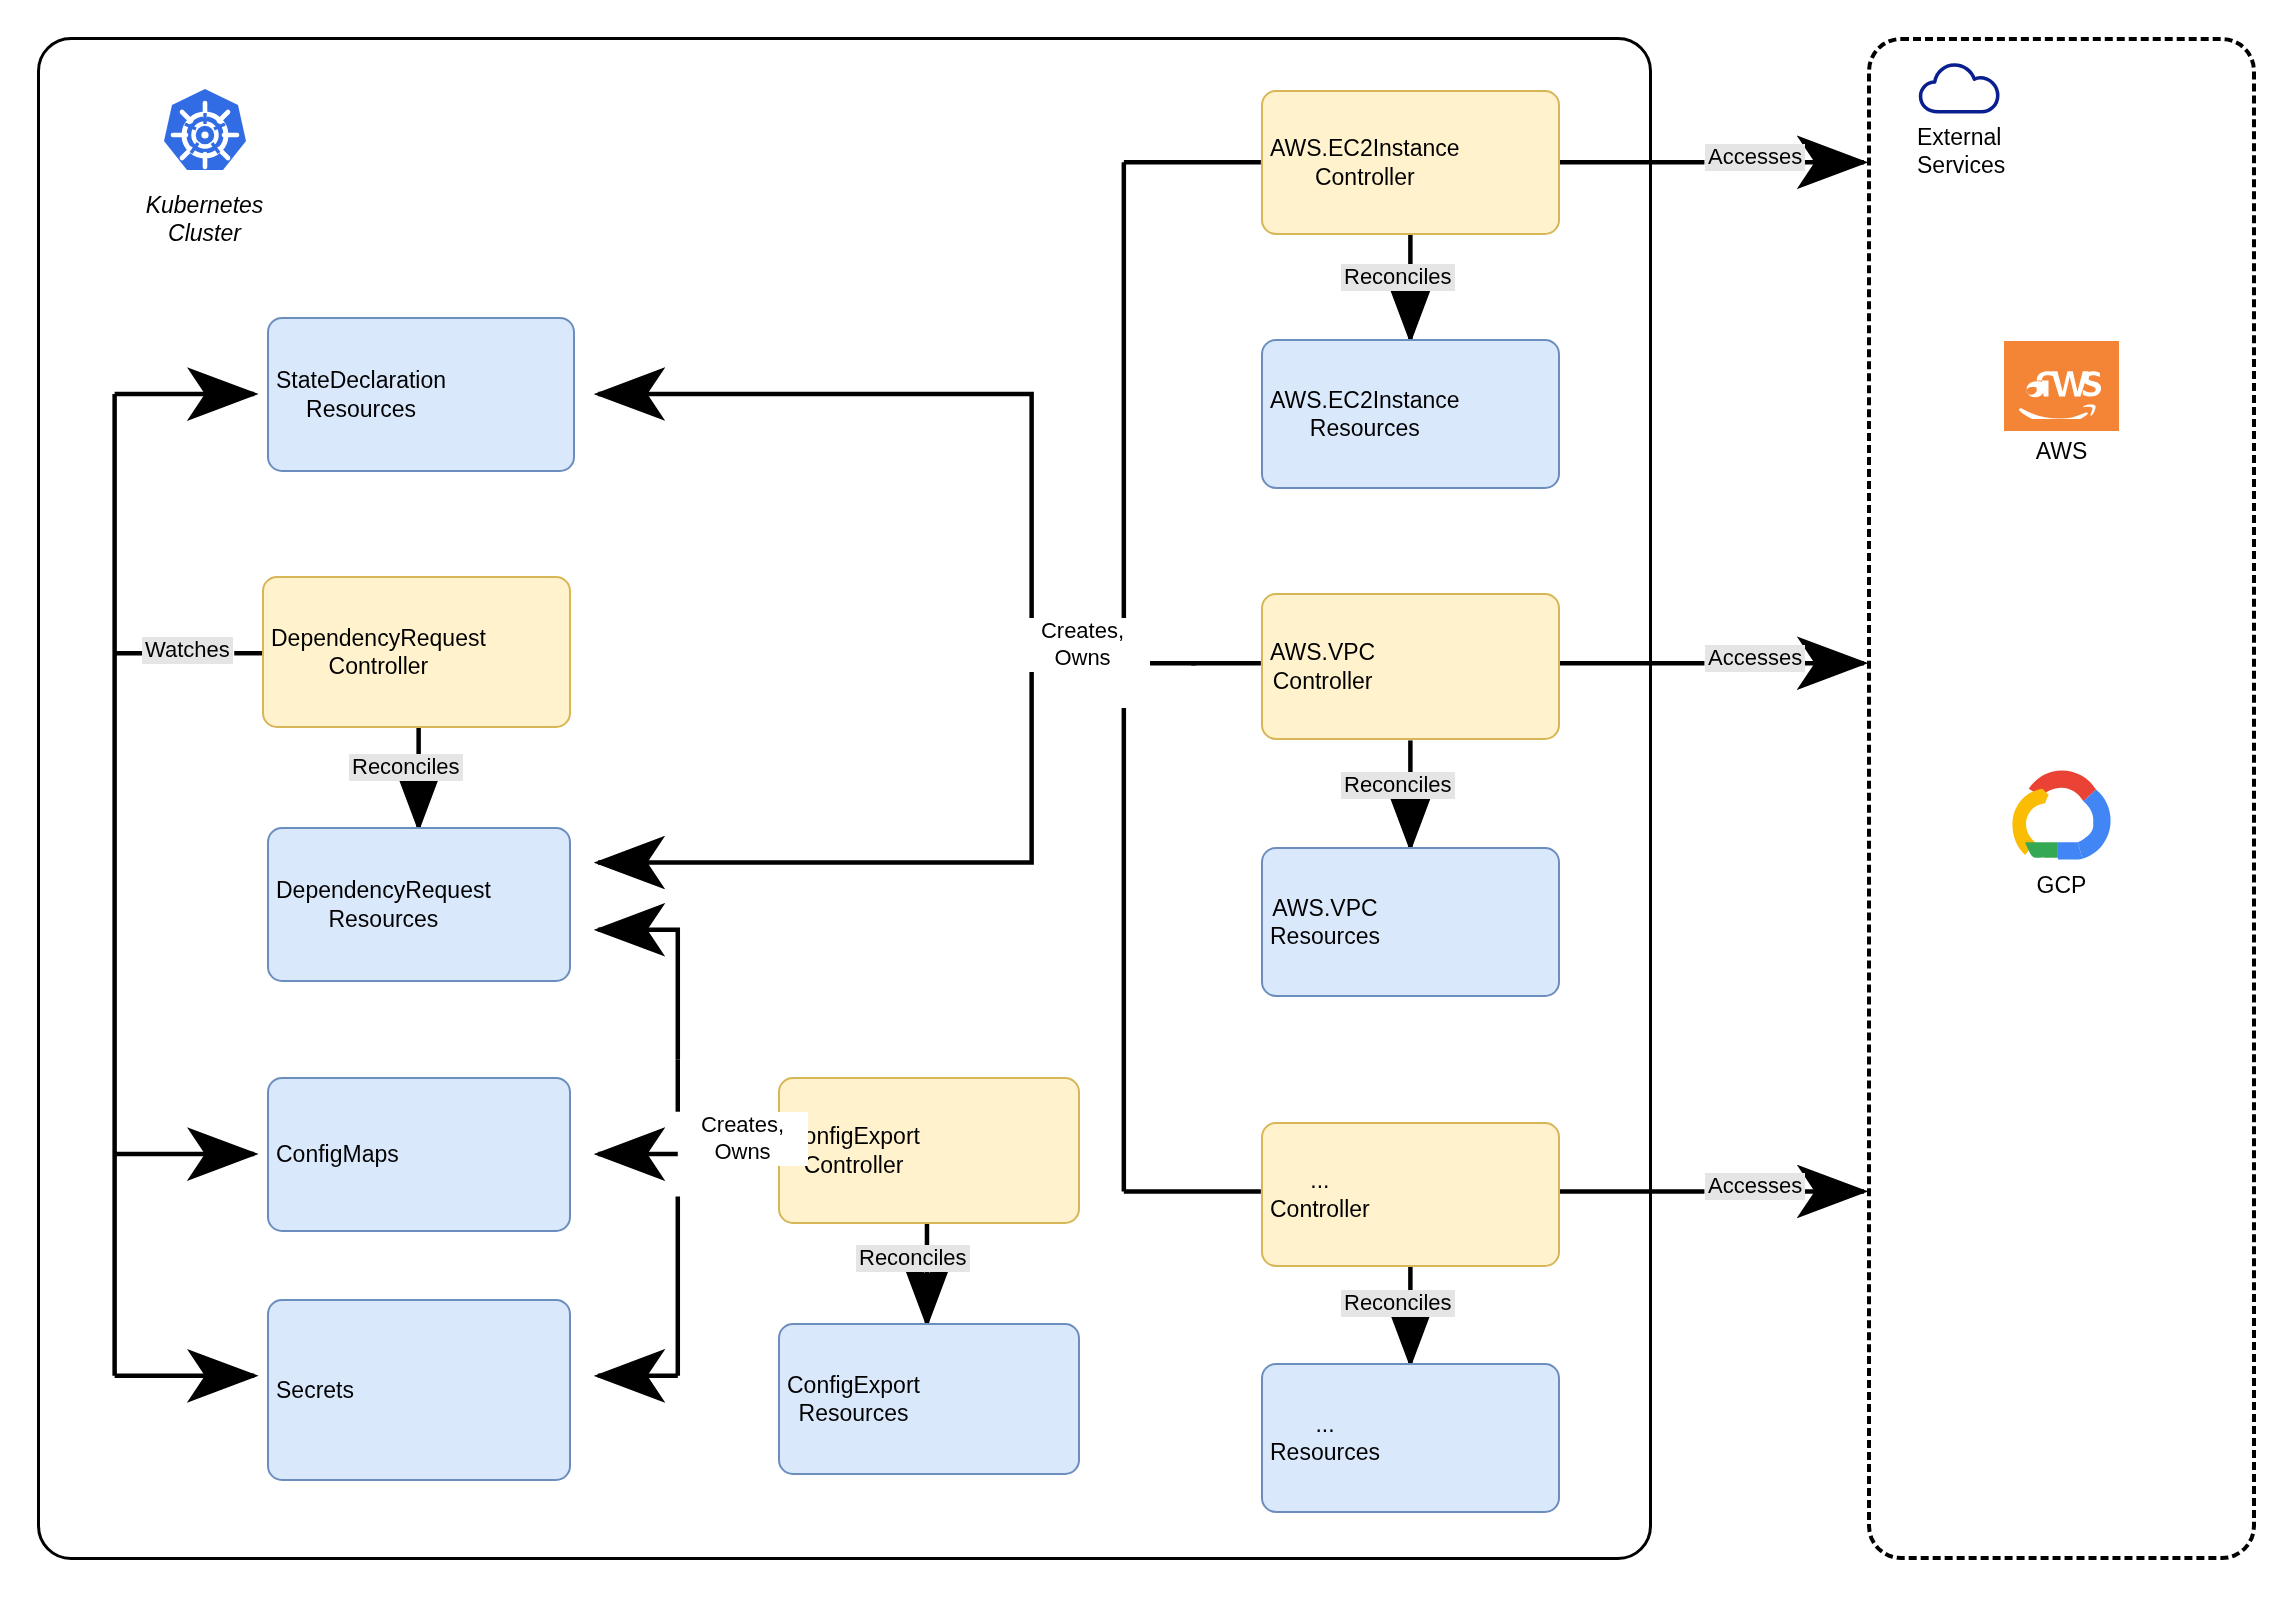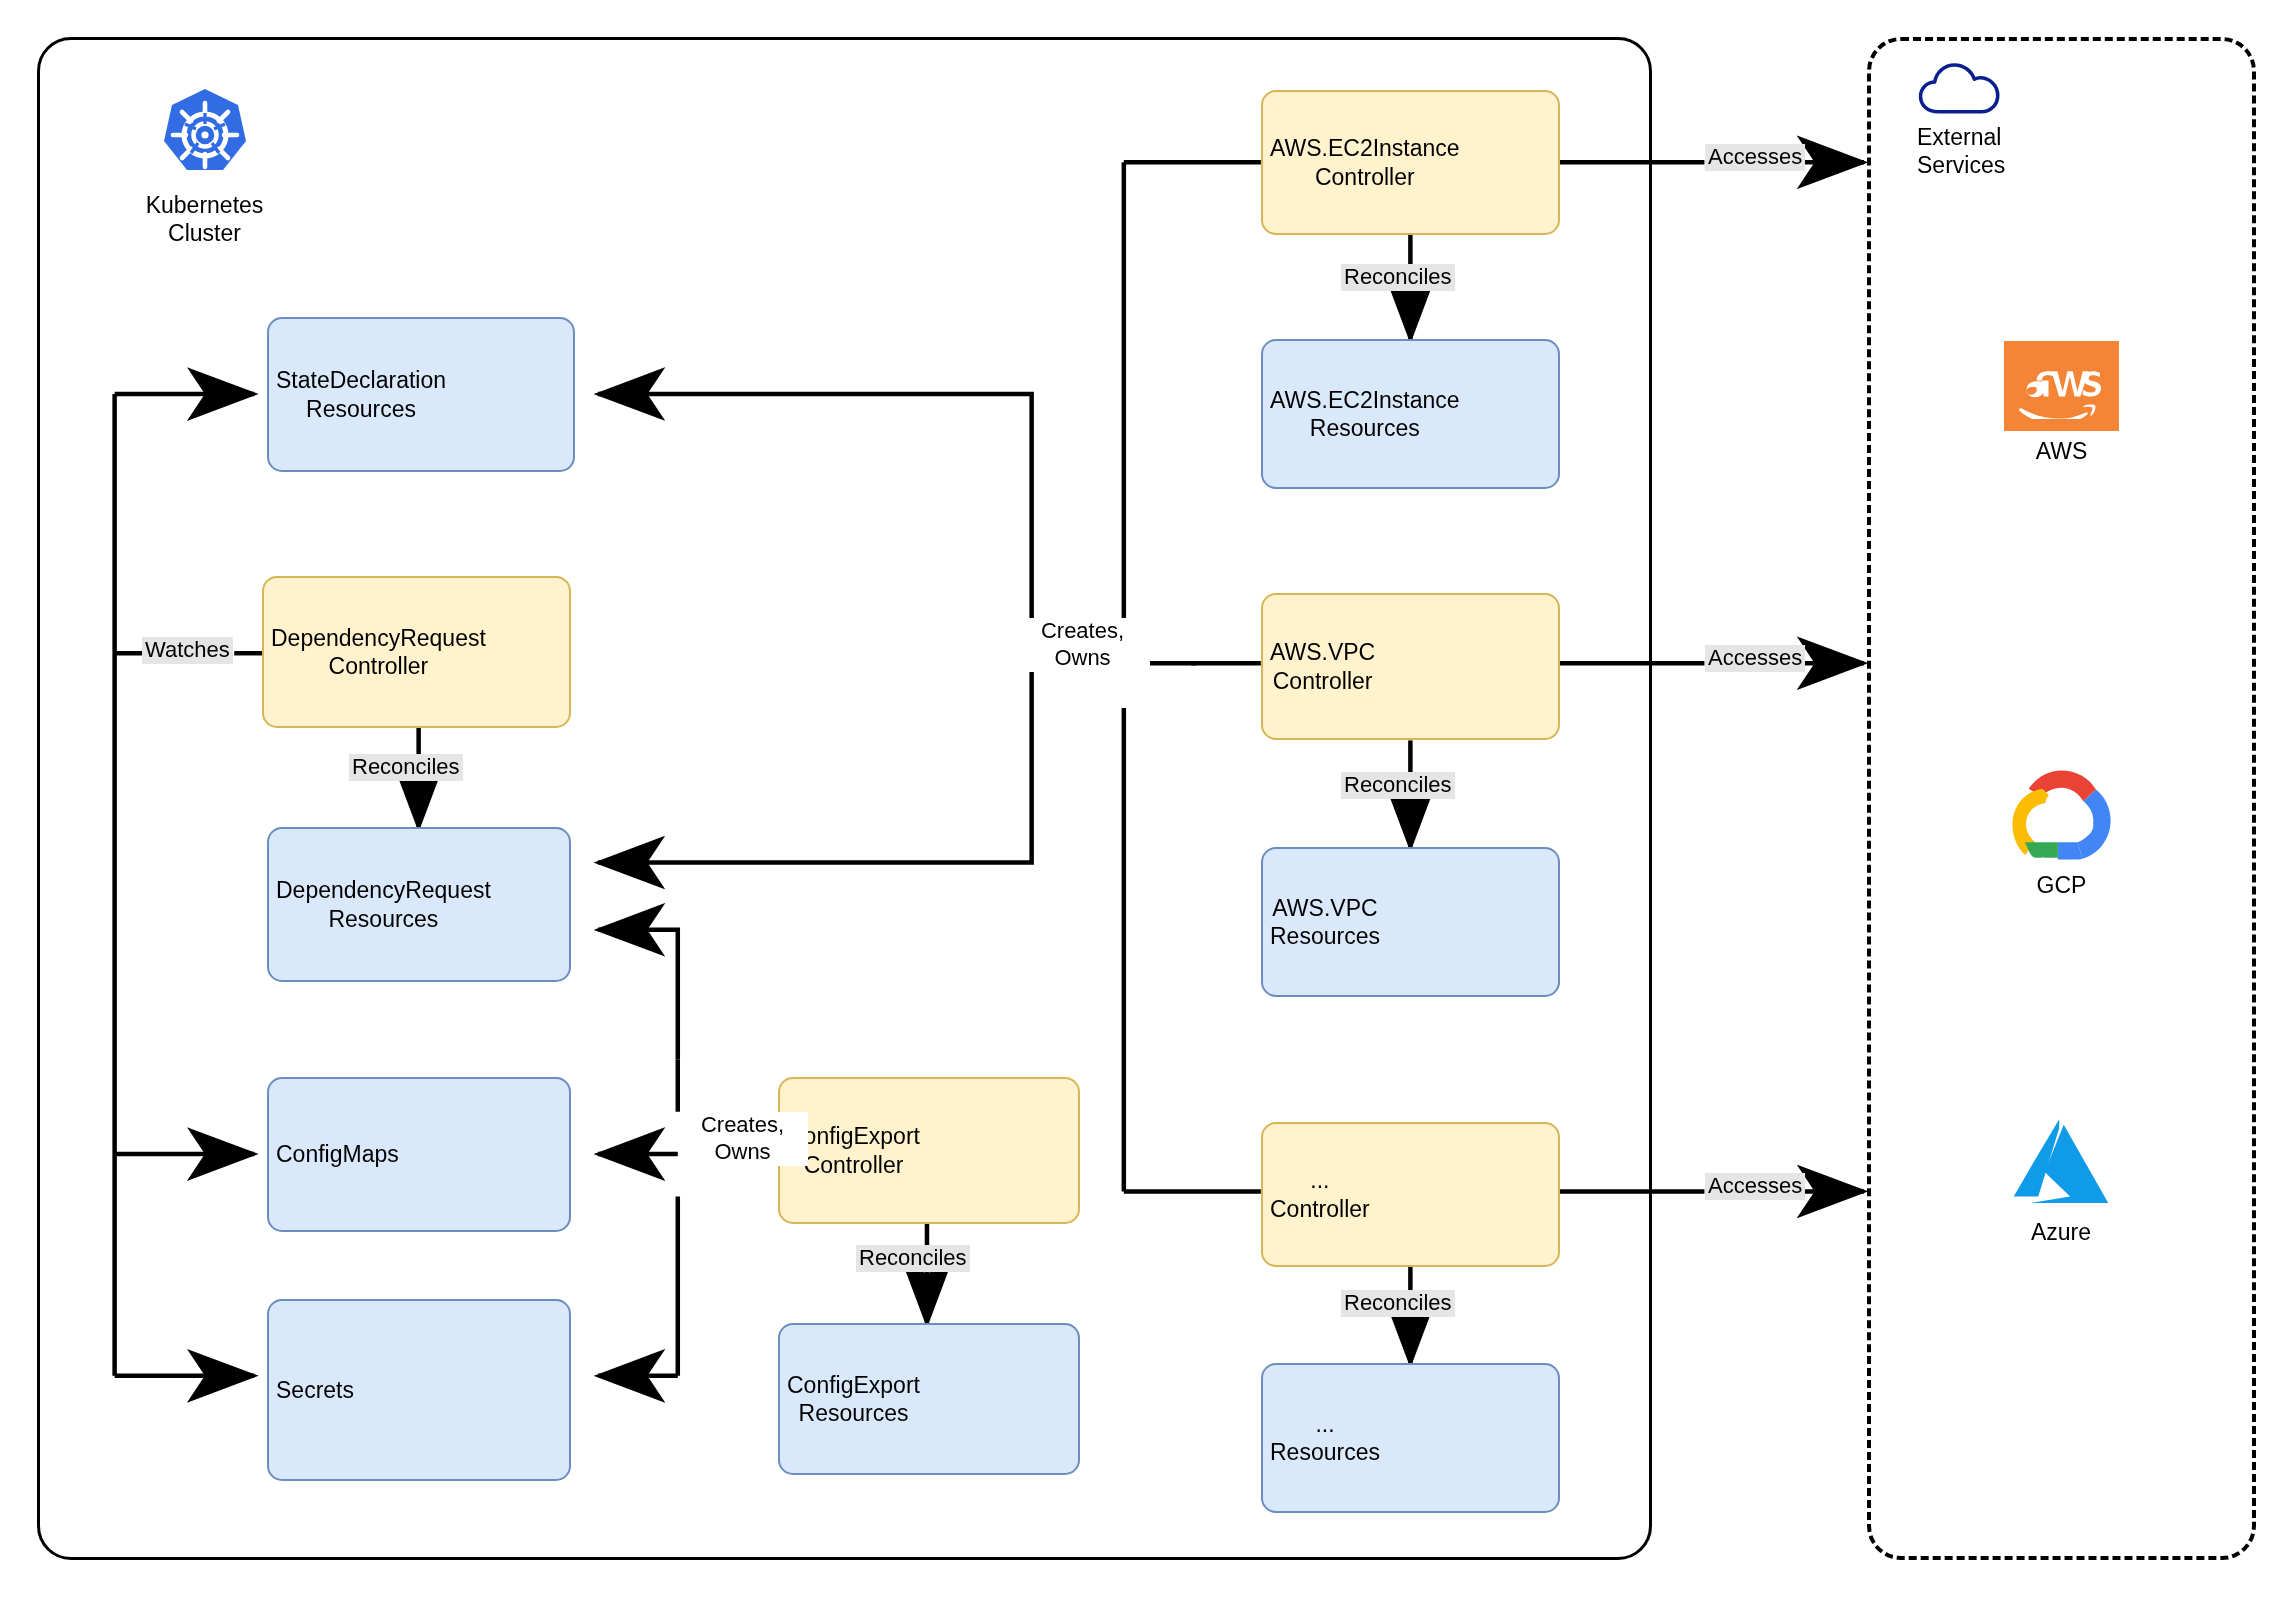--- a/index.html
+++ b/index.html
@@ -178,21 +178,21 @@
       <path d="M3620,1330 L3740,1330" marker-end="url(#ah)"></path>
       
       <path d="M3130,2390 L3420,2390"></path>
       <path d="M3620,2390 L3740,2390" marker-end="url(#ah)"></path>
     </g>
   </svg>
 
   <div class="container-solid" style="left:37px; top:37px; width:1615px; height:1523px;"></div>
   <div class="container-dashed" style="left:1867px; top:37px; width:389px; height:1523px;"></div>
 
-  <div class="icon-block" style="left:120px; top:85px; width:169px;">
+  <div class="icon-block" style="left:120px; top:85px; width:169px;font-style:italic;">
     <div class="k8s-wrap" style="margin:0 auto;">
       <svg viewBox="0 0 100 100" width="100" height="100" xmlns="http://www.w3.org/2000/svg">
         <polygon points="50,4 83,20 91,56 68,85 32,85 9,56 17,20" fill="#326CE5"></polygon>
         <g fill="#ffffff">
           <circle cx="50" cy="50" r="3.6"></circle>
           <circle cx="50" cy="50" r="21" fill="none" stroke="#ffffff" stroke-width="5"></circle>
           <circle cx="50" cy="50" r="11.5" fill="none" stroke="#ffffff" stroke-width="4.5"></circle>
           <g stroke="#ffffff" stroke-width="4.6" stroke-linecap="round">
             <line x1="50" y1="18" x2="50" y2="31"></line>
             <line x1="50" y1="69" x2="50" y2="82"></line>
@@ -397,24 +397,15 @@
                  L42,81 C33,81 26,74 26,66 C26,58 33,51 42,51 C44,51 46,51 48,52
                  C50,40 54,32 60,32 Z" fill="#ffffff"></path>
         <path d="M60,33 C70,33 78,41 79,52 C87,53 93,59 93,66 C93,73 87,79 80,79
                  L42,79 C34,79 28,73 28,66 C28,59 34,53 42,53 C45,53 48,54 50,56
                  C52,43 55,33 60,33 Z" fill="#ffffff"></path>
       </svg>
     </div>
     <div class="icon-caption">GCP</div>
   </div>
 
-  <div class="icon-block" style="left:2006px; top:1112px; width:110px;">
-    <div class="azure-wrap" style="margin:0 auto;">
-      <svg viewBox="0 0 120 110" width="110" height="100" xmlns="http://www.w3.org/2000/svg">
-        <path d="M58,8 L30,55 L8,93 L35,93 L58,18 Z" fill="#0F9BE8"></path>
-        <path d="M63,14 L42,66 L70,93 L27,100 L112,100 Z" fill="#0F9BE8"></path>
-      </svg>
-    </div>
-    <div class="icon-caption">Azure</div>
-  </div>
 
 </div>
 
 
 </body></html>

